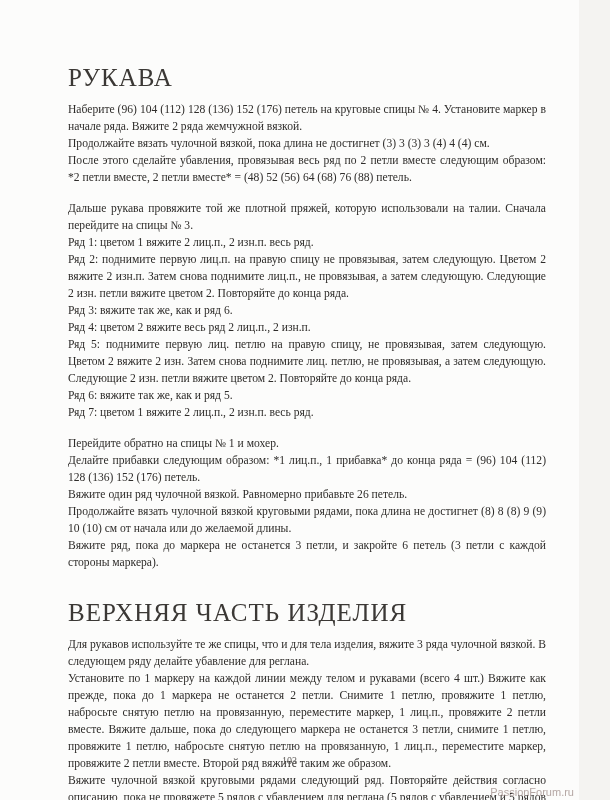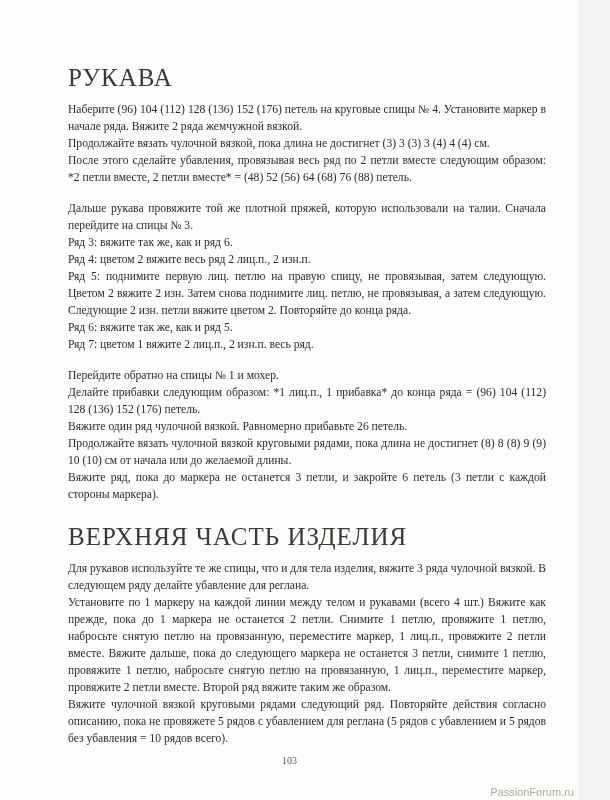--- a/index.html
+++ b/index.html
@@ -22,21 +22,21 @@
     width: 478px;
   }
   h1.section-title {
     font-size: 25px;
     font-weight: normal;
     letter-spacing: 1px;
     margin: 0 0 9px 0;
     color: #3b3835;
     font-family: "Liberation Serif", serif;
   }
-  h1.section-title.second { margin-top: 20px; }
+  h1.section-title.second { margin-top: 28px; }
   p.para {
     font-size: 11.6px;
     line-height: 17px;
     margin: 0;
     text-align: justify;
     color: #2e2c2a;
   }
   p.para.gap { margin-top: 14px; }
   .page-number {
     position: absolute;
@@ -59,20 +59,22 @@
 
 <div class="page">
   <div class="content">
 
     <h1 class="section-title">РУКАВА</h1>
 
     <p class="para">Наберите (96) 104 (112) 128 (136) 152 (176) петель на круговые спицы № 4. Установите маркер в начале ряда. Вяжите 2 ряда жемчужной вязкой.</p>
     <p class="para">Продолжайте вязать чулочной вязкой, пока длина не достигнет (3) 3 (3) 3 (4) 4 (4) см.</p>
     <p class="para">После этого сделайте убавления, провязывая весь ряд по 2 петли вместе следующим образом: *2 петли вместе, 2 петли вместе* = (48) 52 (56) 64 (68) 76 (88) петель.</p>
     <p class="para gap">Дальше рукава провяжите той же плотной пряжей, которую использовали на талии. Сначала перейдите на спицы № 3.</p>
+    <p class="para">Ряд 1: цветом 1 вяжите 2 лиц.п., 2 изн.п. весь ряд.</p>
+    <p class="para">Ряд 2: поднимите первую лиц.п. на правую спицу не провязывая, затем следующую. Цветом 2 вяжите 2 изн.п. Затем снова поднимите лиц.п., не провязывая, а затем следующую. Следующие 2 изн. петли вяжите цветом 2. Повторяйте до конца ряда.</p>
     <p class="para">Ряд 3: вяжите так же, как и ряд 6.</p>
     <p class="para">Ряд 4: цветом 2 вяжите весь ряд 2 лиц.п., 2 изн.п.</p>
     <p class="para">Ряд 5: поднимите первую лиц. петлю на правую спицу, не провязывая, затем следующую. Цветом 2 вяжите 2 изн. Затем снова поднимите лиц. петлю, не провязывая, а затем следующую. Следующие 2 изн. петли вяжите цветом 2. Повторяйте до конца ряда.</p>
     <p class="para">Ряд 6: вяжите так же, как и ряд 5.</p>
     <p class="para">Ряд 7: цветом 1 вяжите 2 лиц.п., 2 изн.п. весь ряд.</p>
     <p class="para gap">Перейдите обратно на спицы № 1 и мохер.</p>
     <p class="para">Делайте прибавки следующим образом: *1 лиц.п., 1 прибавка* до конца ряда = (96) 104 (112) 128 (136) 152 (176) петель.</p>
     <p class="para">Вяжите один ряд чулочной вязкой. Равномерно прибавьте 26 петель.</p>
     <p class="para">Продолжайте вязать чулочной вязкой круговыми рядами, пока длина не достигнет (8) 8 (8) 9 (9) 10 (10) см от начала или до желаемой длины.</p>
     <p class="para">Вяжите ряд, пока до маркера не останется 3 петли, и закройте 6 петель (3 петли с каждой стороны маркера).</p>

